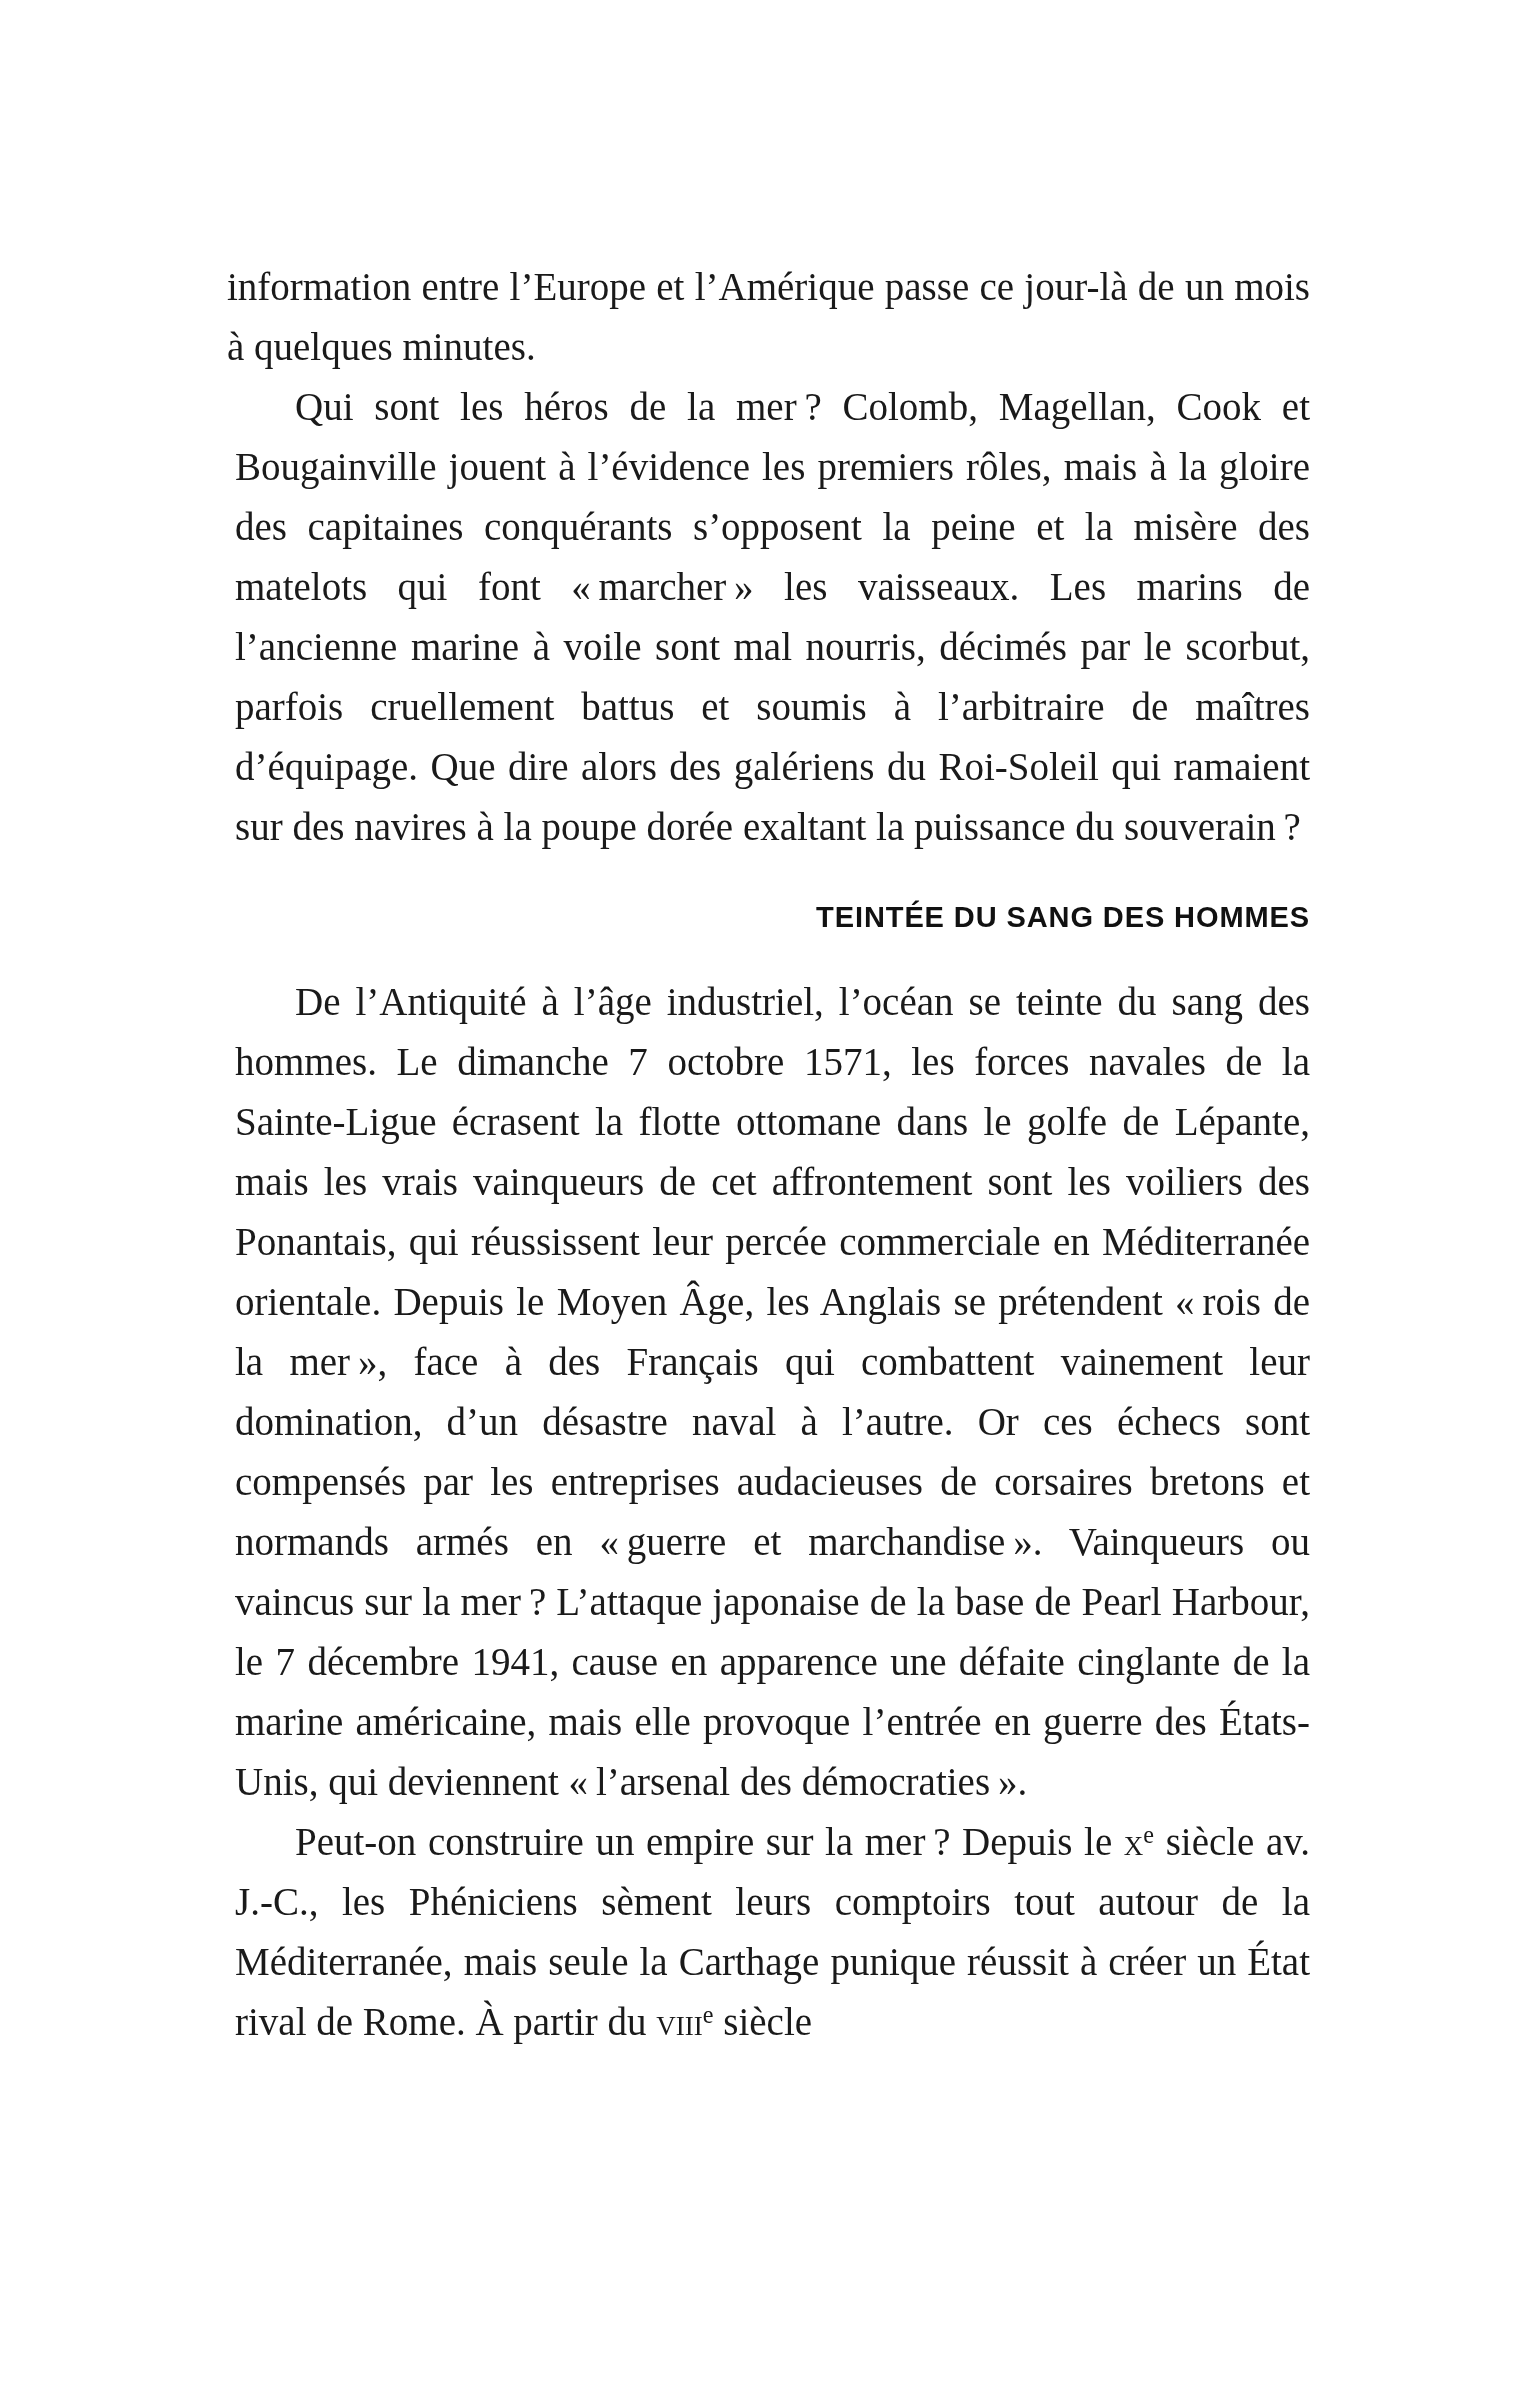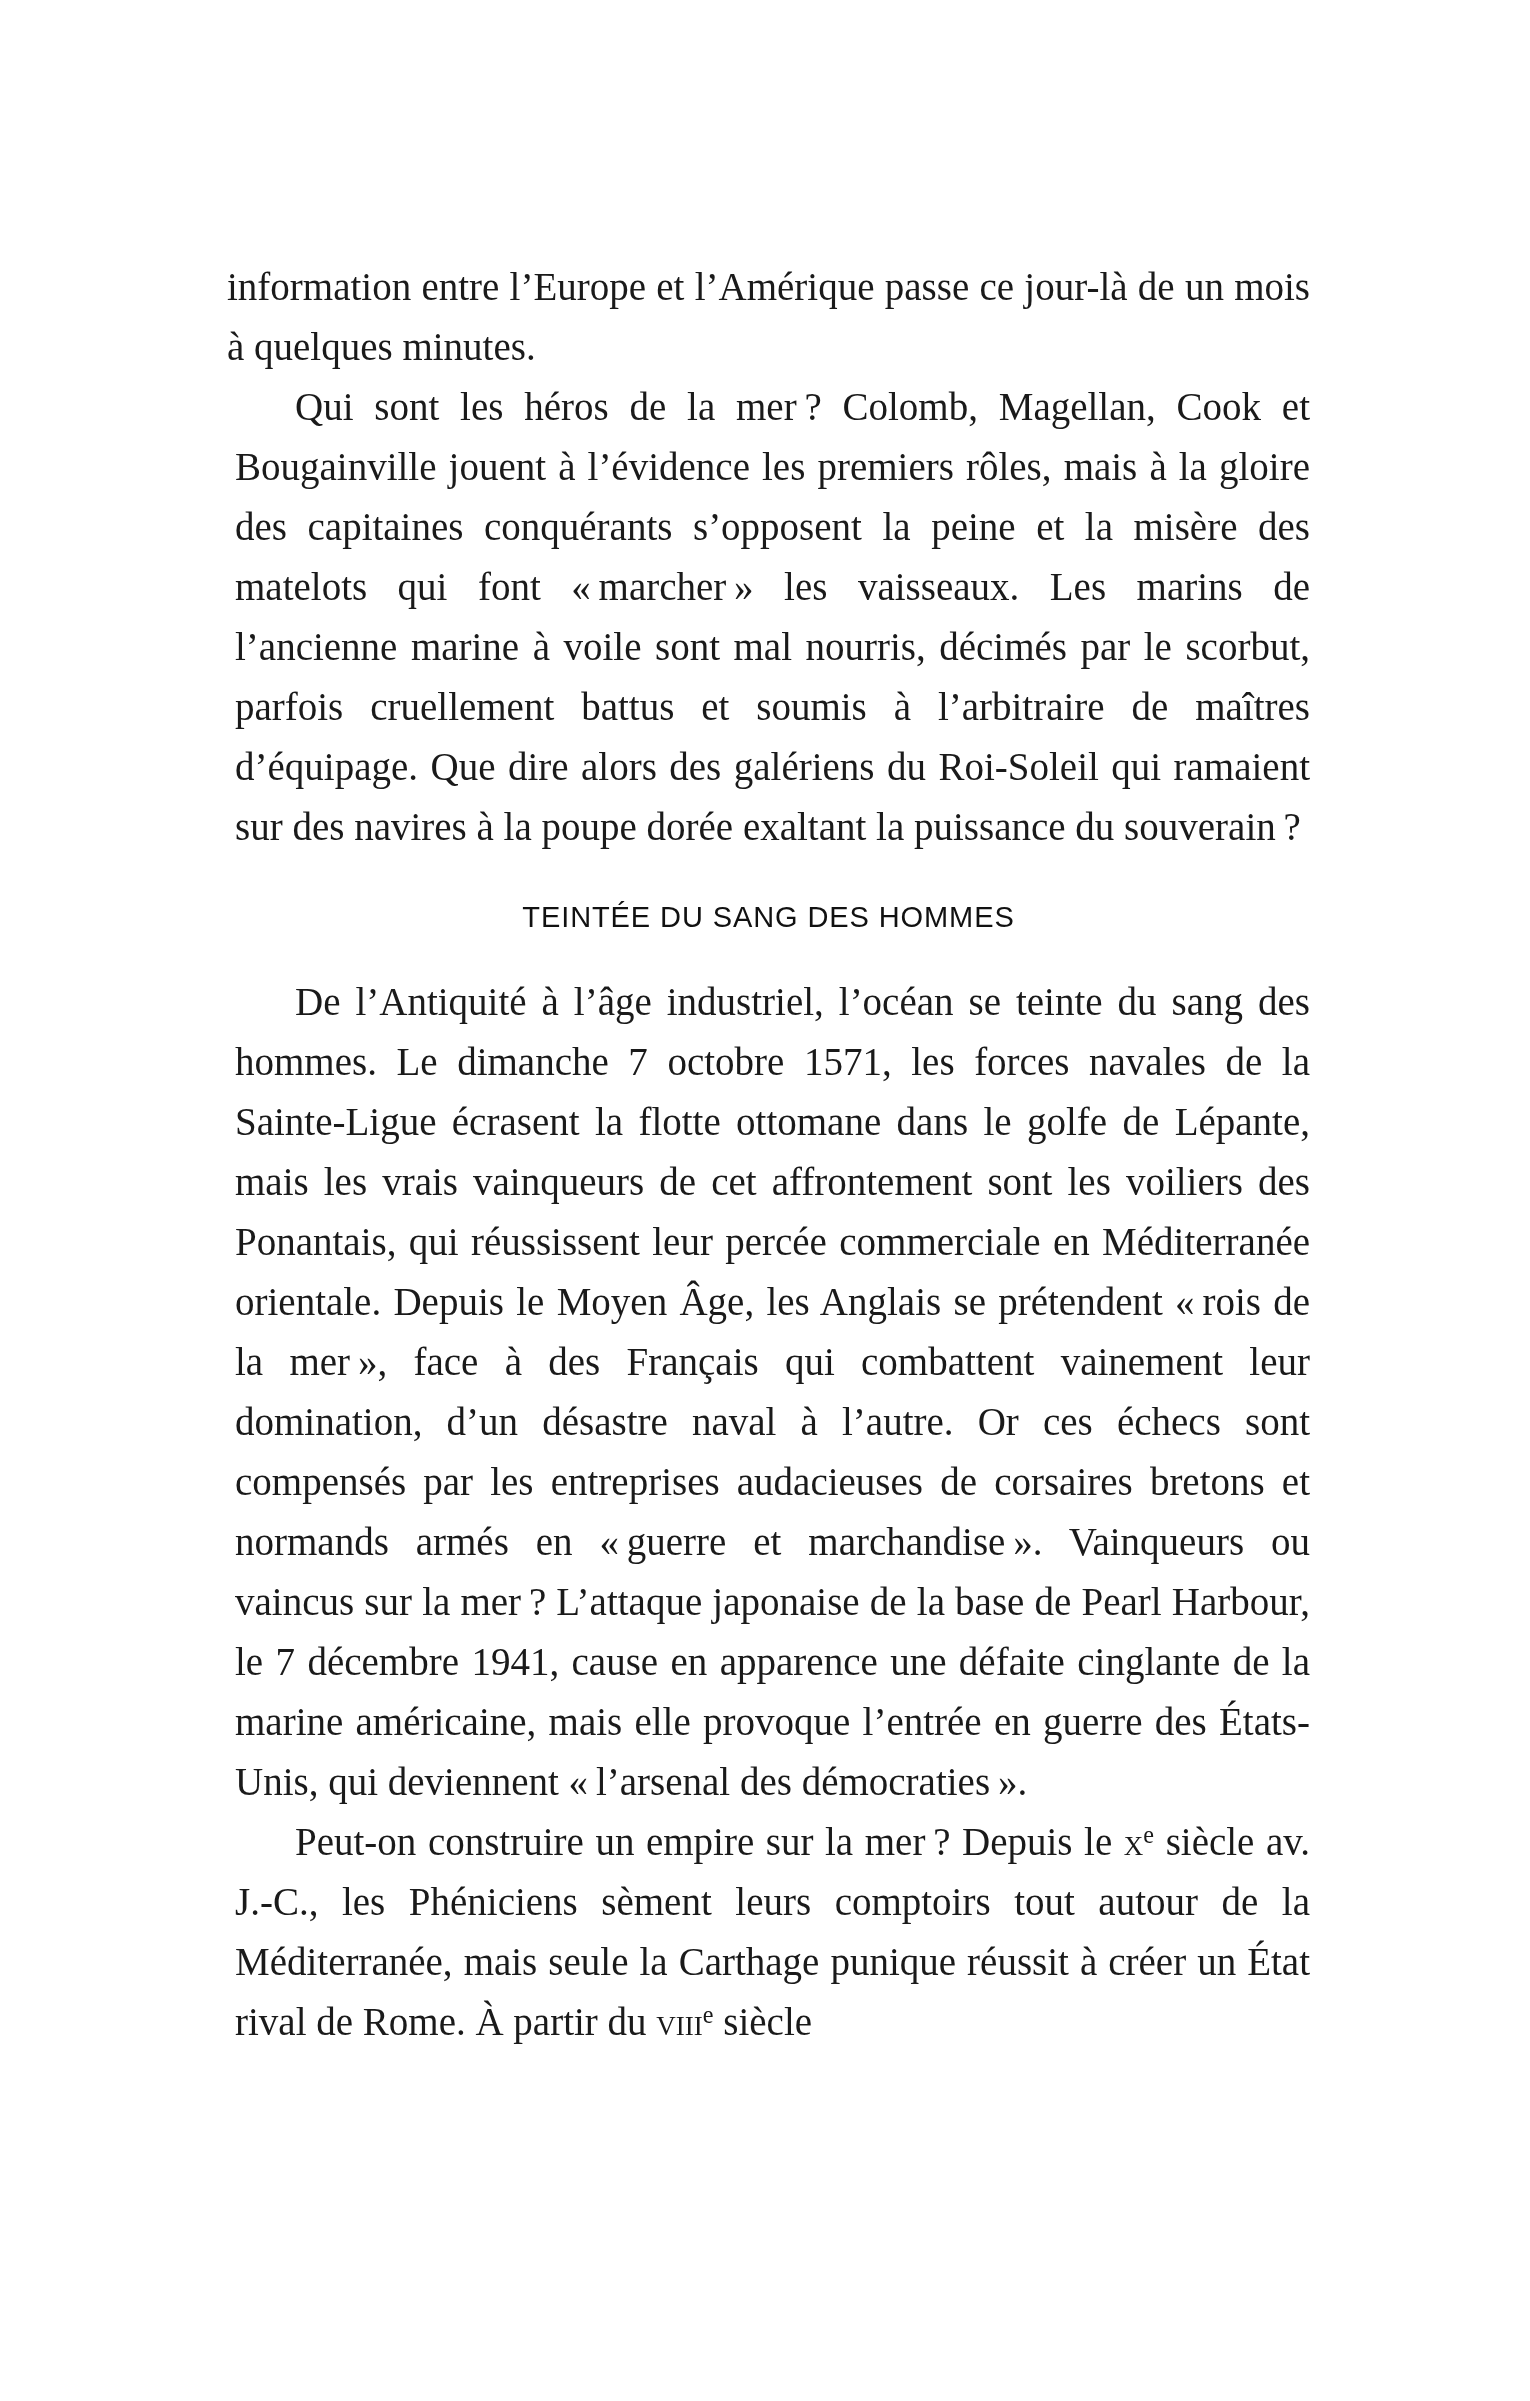--- a/index.html
+++ b/index.html
@@ -36,27 +36,27 @@
   .para.indent {
     text-indent: 60px;
     margin-left: 8px;
   }
   .para.first {
     text-indent: 0;
   }
   
   .section-heading {
     font-family: "Liberation Sans", "DejaVu Sans", sans-serif;
-    font-weight: normal;
+    font-weight: bold;
     font-size: 29px;
     letter-spacing: 0.9px;
     color: #111111;
     margin: 0;
     padding: 0;
-    text-align: center;
+    text-align: right;
     text-transform: none;
   }
   .spacer-before-heading { height: 44px; }
   .spacer-after-heading  { height: 38px; }
   .sup-ord {
     font-size: 0.62em;
     vertical-align: 0.48em;
     line-height: 0;
   }
   .roman-sc {

